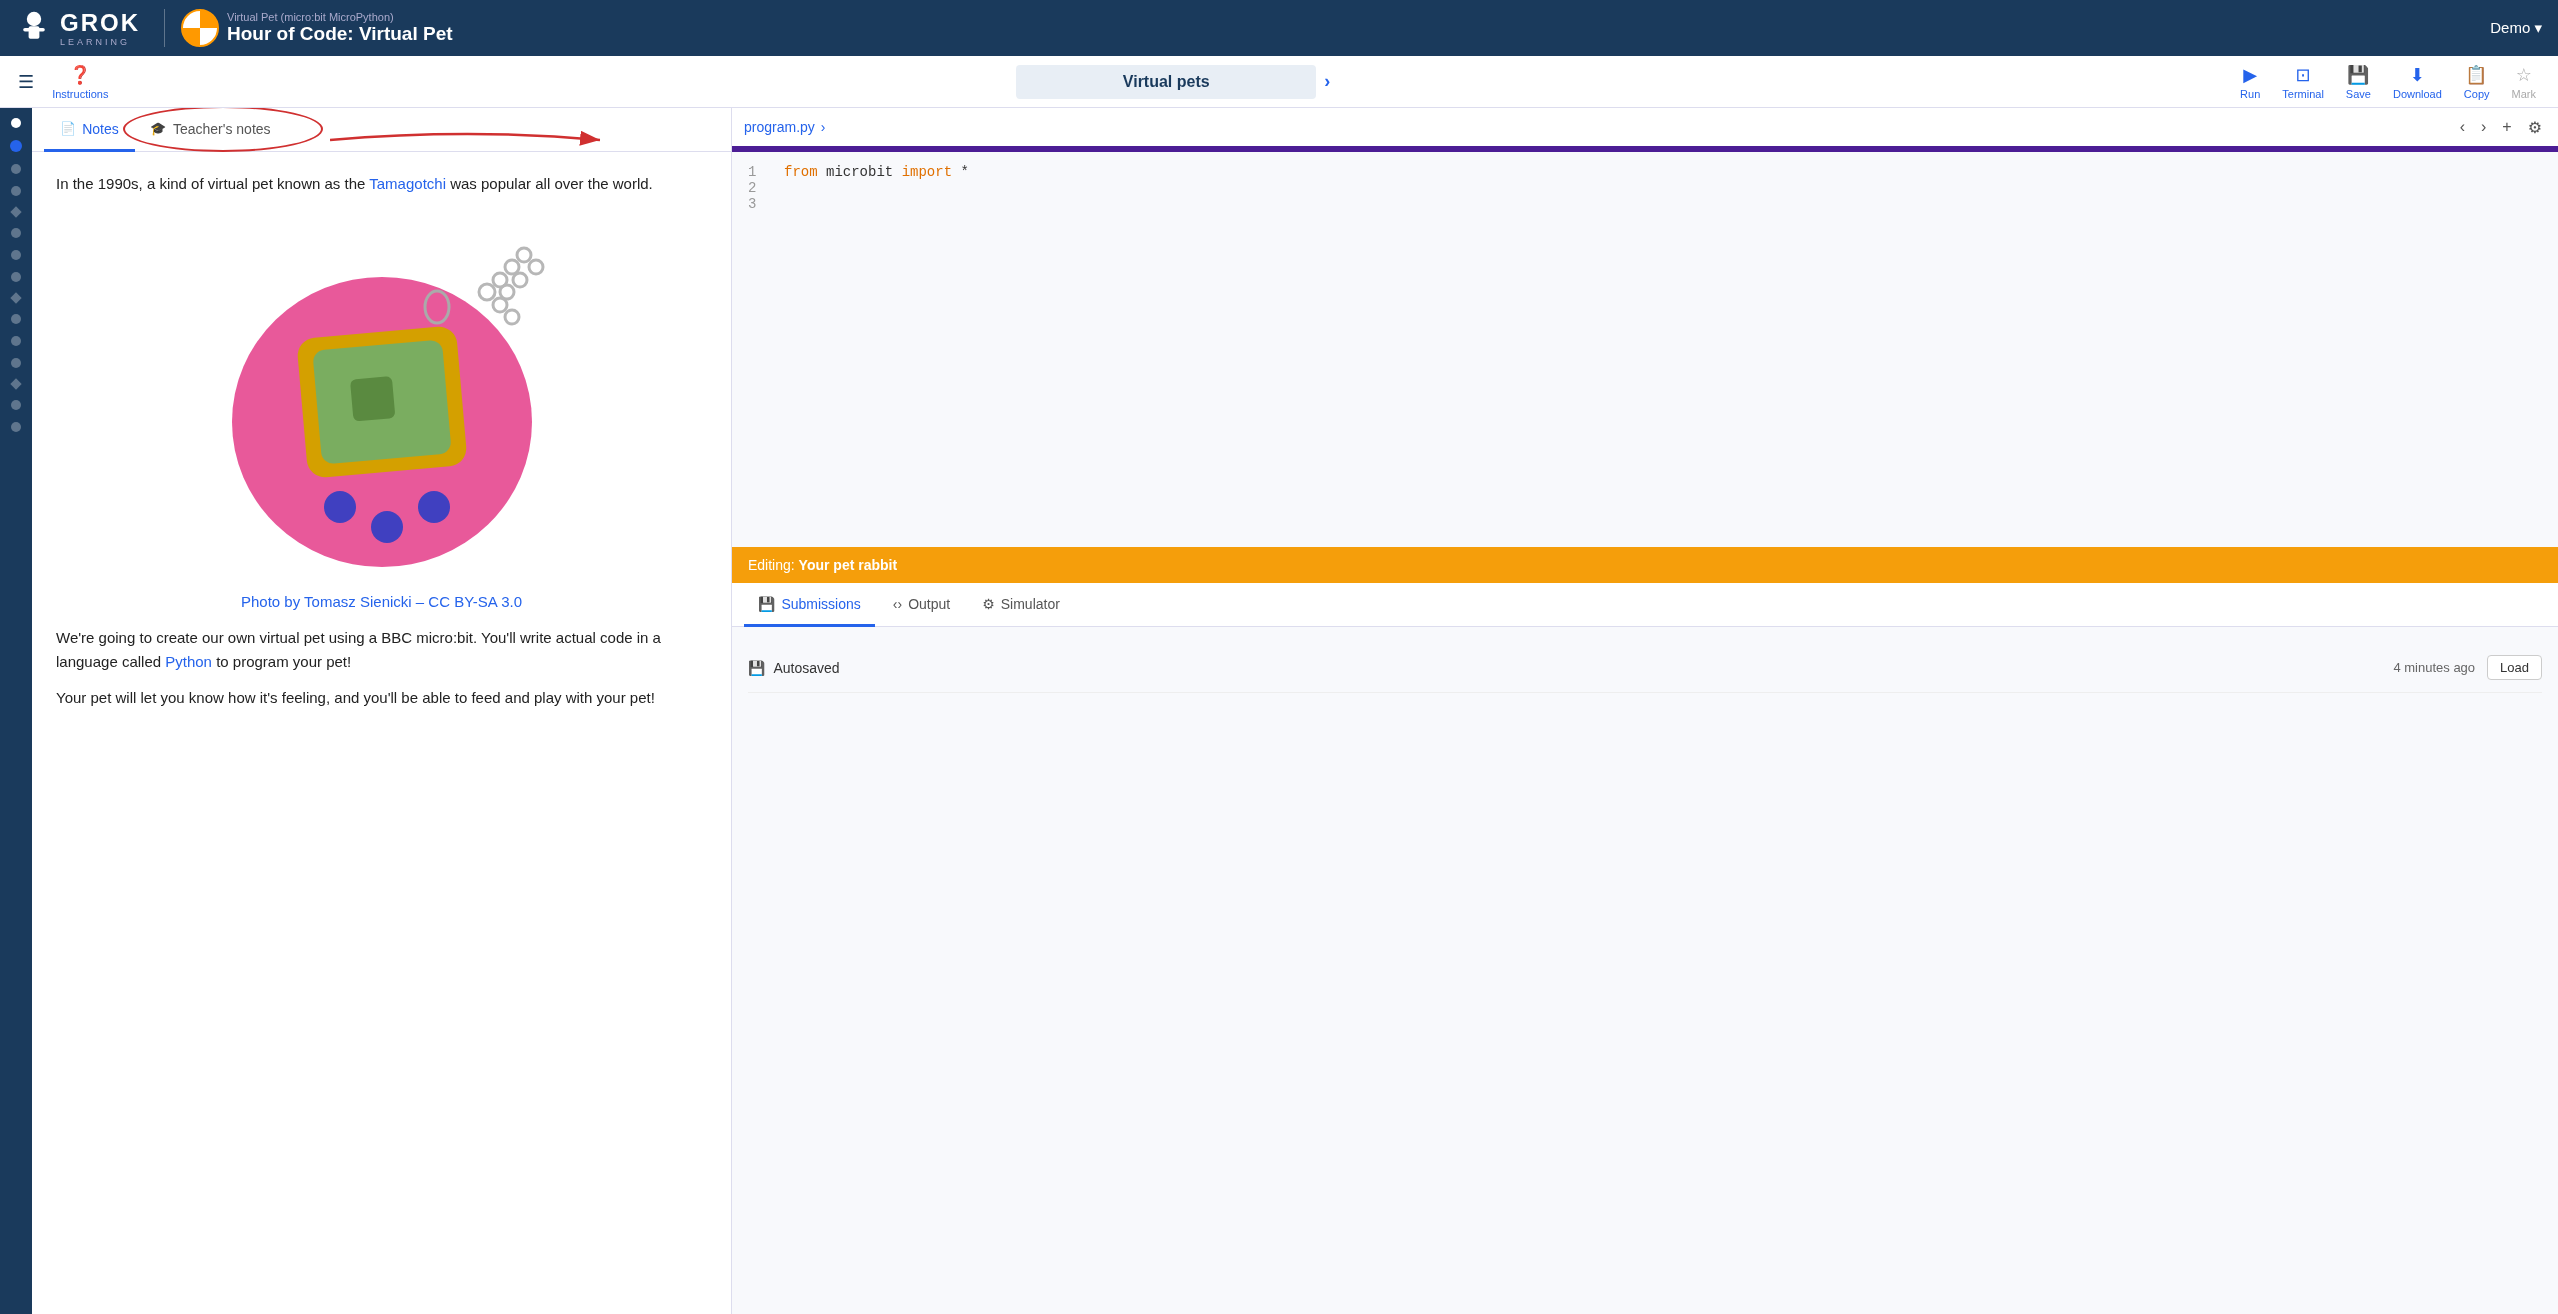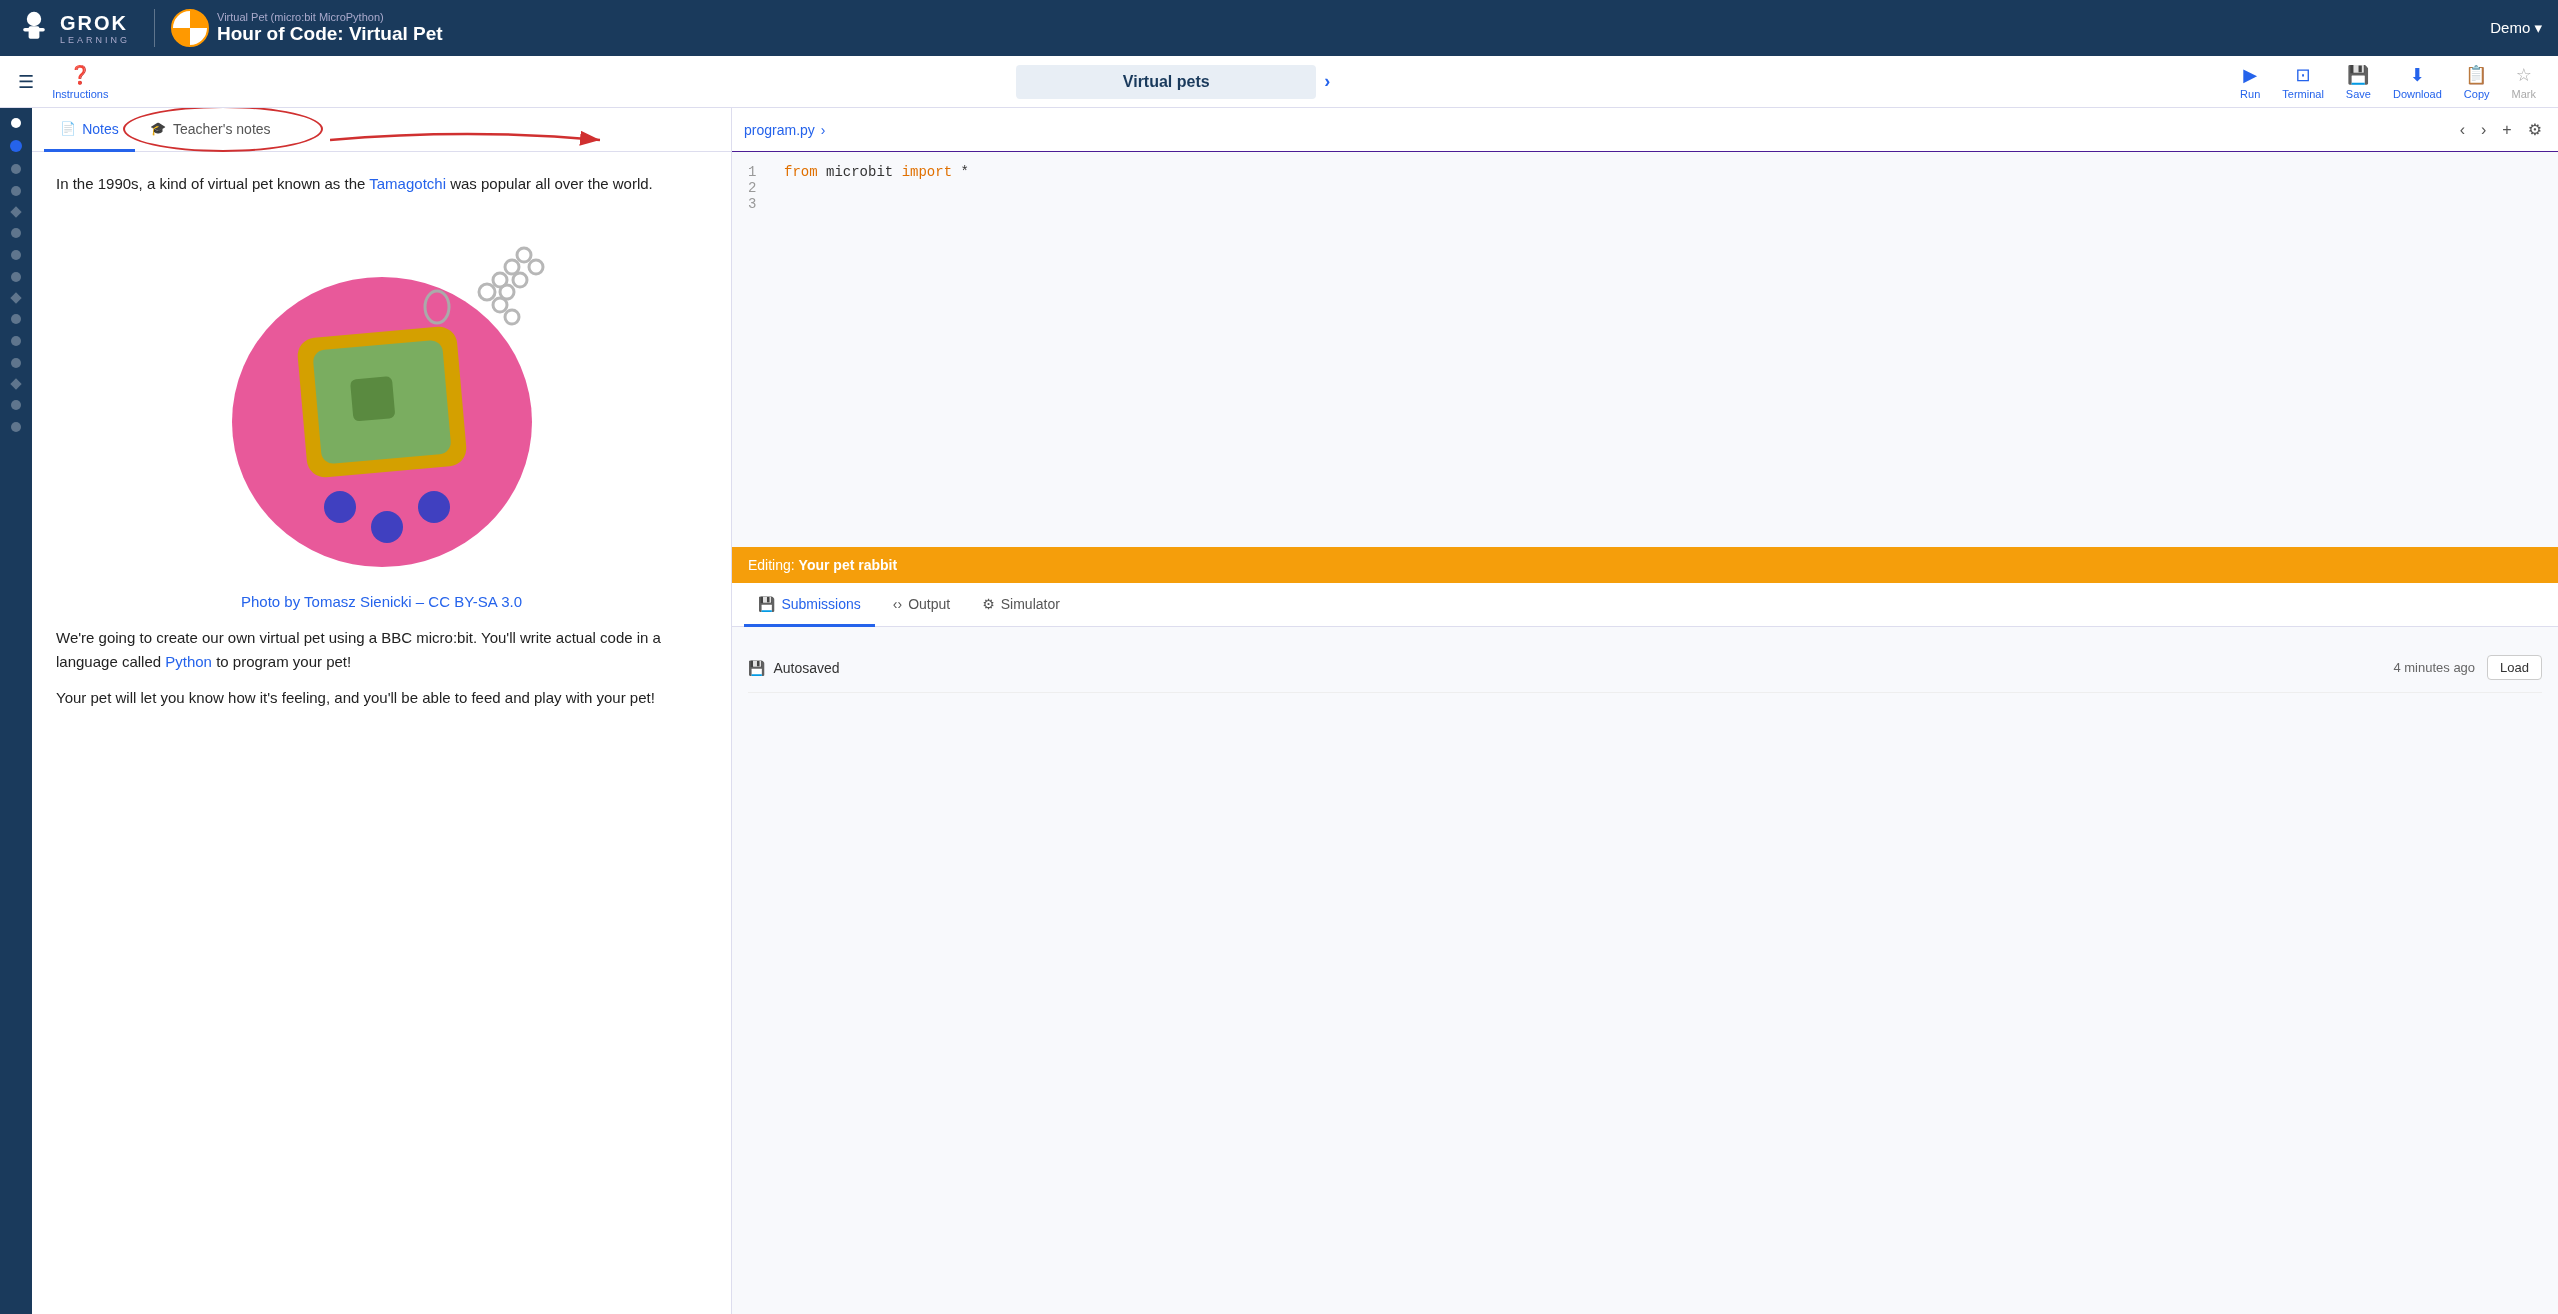--- a/index.html
+++ b/index.html
@@ -6,21 +6,21 @@
     body { font-family: -apple-system, BlinkMacSystemFont, 'Segoe UI', sans-serif; font-size: 14px; background: #f0f4f8; overflow: hidden; }
 
     
     .top-nav {
       display: flex; align-items: center; background: #1a3a5c; color: white;
       height: 56px; padding: 0 16px; gap: 16px;
     }
     .logo-area { display: flex; align-items: center; gap: 8px; }
     .logo-icon { width: 36px; height: 36px; }
     .logo-text { display: flex; flex-direction: column; }
-    .logo-text .grok { font-size: 20px; font-weight: 800; letter-spacing: 2px; color: white; }
+    .logo-text .grok { font-size: 24px; font-weight: 800; letter-spacing: 2px; color: white; }
     .logo-text .learning { font-size: 9px; letter-spacing: 3px; color: #aac; }
     .course-badge { 
       display: flex; align-items: center; gap: 8px; margin-left: 8px;
       border-left: 1px solid rgba(255,255,255,0.3); padding-left: 16px;
     }
     .badge-circle {
       width: 38px; height: 38px; border-radius: 50%; background: conic-gradient(#f90 0deg 90deg, #fff 90deg 180deg, #f90 180deg 270deg, #fff 270deg 360deg);
       border: 2px solid #f90;
     }
     .course-info { display: flex; flex-direction: column; }
@@ -93,21 +93,21 @@
     .tamagotchi-link { color: #2563eb; text-decoration: none; }
     .tamagotchi-img-wrap { text-align: center; margin: 16px 0 8px; }
     .photo-credit { text-align: center; color: #2563eb; font-size: 15px; margin-bottom: 16px; }
     .body-text { font-size: 15px; line-height: 1.6; color: #222; margin-bottom: 12px; }
     .python-link { color: #2563eb; text-decoration: none; }
 
     
     .code-panel { flex: 1; display: flex; flex-direction: column; background: #f8f9fc; }
     .code-header {
       display: flex; align-items: center; justify-content: space-between;
-      background: white; border-bottom: 1px solid #4c1d95; padding: 0 12px; height: 44px;
+      background: white; border-bottom: 6px solid #4c1d95; padding: 0 12px; height: 44px;
     }
     .file-tab {
       display: flex; align-items: center; gap: 6px; color: #2563eb; font-size: 14px;
     }
     .file-chevron { color: #2563eb; font-size: 14px; }
     .code-actions { display: flex; gap: 8px; }
     .code-action-btn { background: none; border: none; cursor: pointer; color: #555; font-size: 16px; padding: 4px; }
 
     .code-editor {
       flex: 1; background: #f8f9fc; padding: 12px 16px; font-family: 'Courier New', monospace;

